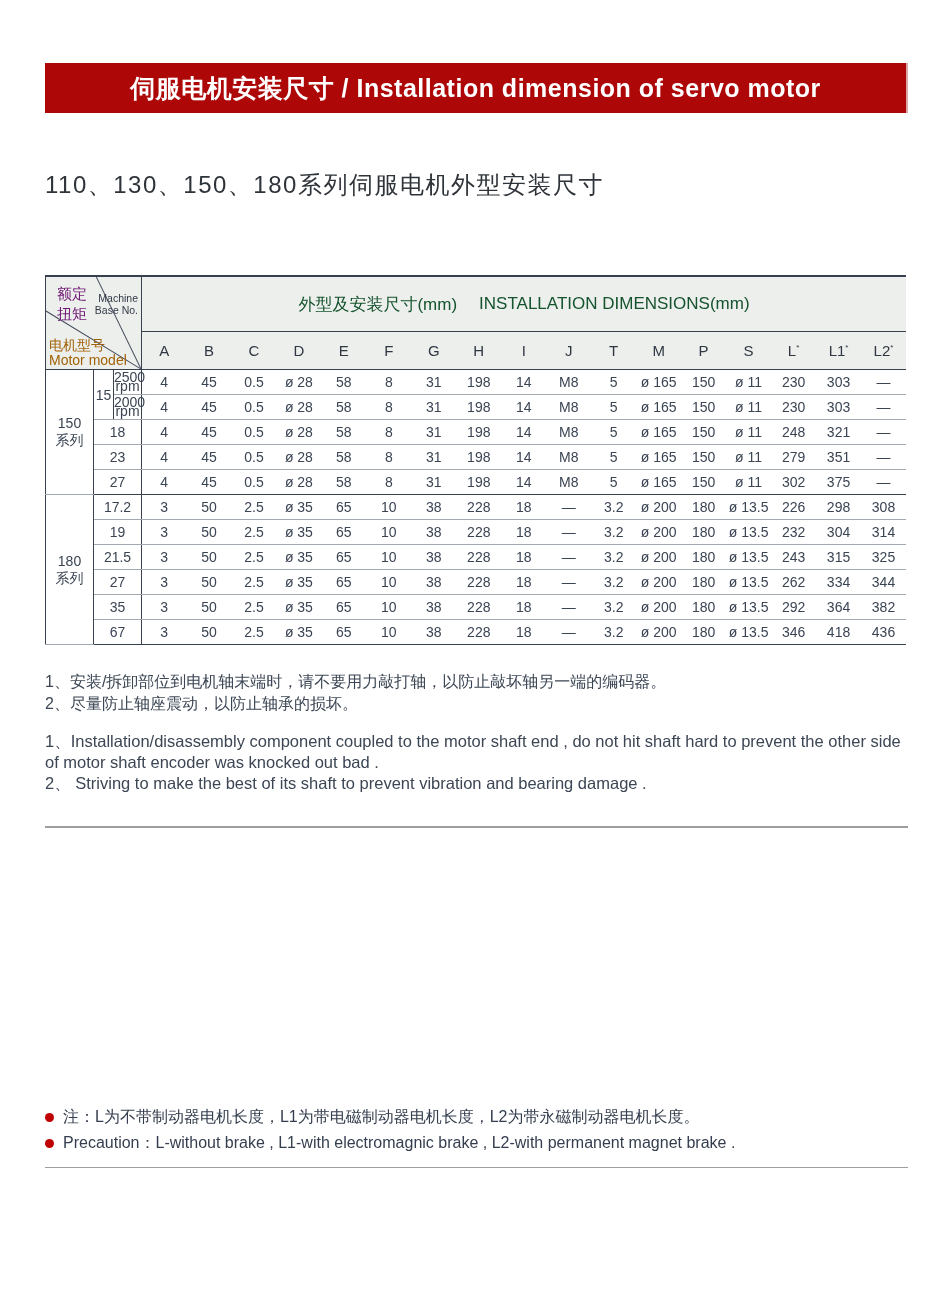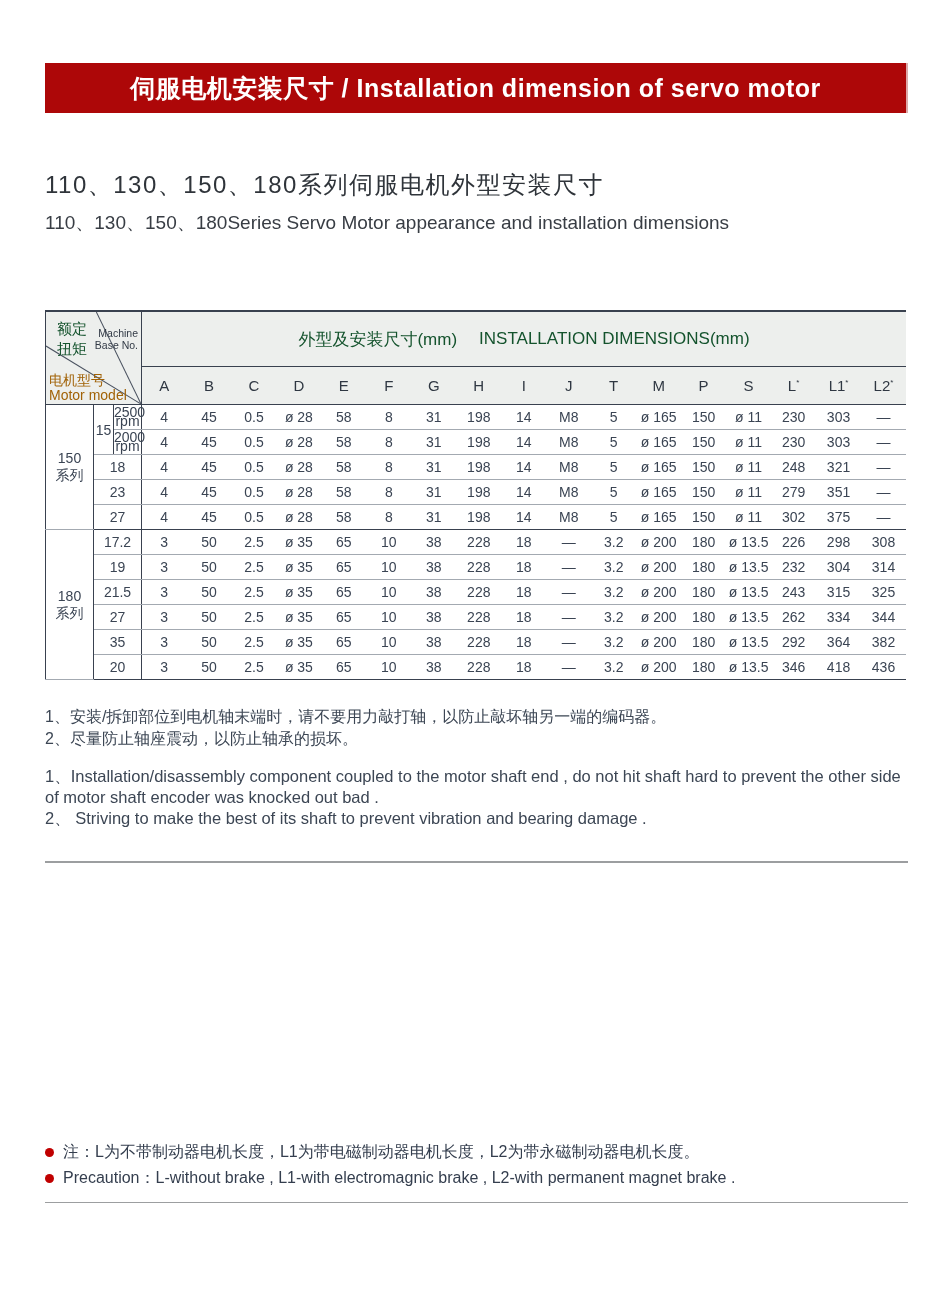--- a/index.html
+++ b/index.html
@@ -29,21 +29,21 @@
   table.dim-table {
     margin-top:74px; width:861px; table-layout:fixed; border-collapse:collapse;
     border-top:2px solid #39414f; border-left:1px solid #39414f;
   }
   .dim-table th, .dim-table td { font-weight:normal; text-align:center; vertical-align:middle; padding:0; }
   .dim-table thead th { background:#edefed; }
   th.corner { border-right:1px solid #39414f; border-bottom:1px solid #39414f; }
   .corner-in { position:relative; height:92px; }
   .corner-in svg.diag { position:absolute; left:0; top:0; width:100%; height:100%; display:block; }
   .corner-in svg.diag line { stroke:#4a5260; stroke-width:1; vector-effect:non-scaling-stroke; }
-  .c-tl { position:absolute; top:7px; left:11px; font-size:15px; line-height:20px; text-align:left; color:#14532d; white-space:pre-line; }
+  .c-tl { position:absolute; top:7px; left:11px; font-size:15px; line-height:20px; text-align:left; color:#701a75; white-space:pre-line; }
   .c-tr { position:absolute; top:15px; right:3px; font-size:10.5px; line-height:12px; text-align:right; color:#323a46; white-space:pre-line; }
   .c-bl { position:absolute; bottom:1px; left:3px; font-size:14px; line-height:15px; text-align:left; color:#a16207; }
   th.htitle { height:55px; border-left:1px solid #39414f; border-bottom:1px solid #39414f; font-size:17px; color:#14532d; }
   .htitle-in { display:flex; align-items:center; justify-content:center; gap:22px; }
   th.colh { height:37px; border-bottom:1px solid #39414f; font-size:15px; color:#2f3742; }
   th.colh sup { font-size:8px; }
   .dim-table tbody td { height:25px; border-bottom:1px solid #a3a9b1; font-size:14px; color:#3a4453; background:#fff; }
   td.series { border-right:1px solid #39414f; border-bottom:1px solid #39414f; font-size:14px; line-height:17px; }
   td.model { border-right:1px solid #39414f; }
   td.model-sub { border-right:1px solid #39414f; }
@@ -70,21 +70,20 @@
 
 <div class="page">
   <div class="content">
 
     <div class="banner" style="background: rgb(173, 7, 8);">
       <h1>伺服电机安装尺寸 / Installation dimension of servo motor</h1>
     </div>
 
     <div class="titles">
       <div class="title-zh">110、130、150、180系列伺服电机外型安装尺寸</div>
-      <div class="title-en">110、130、150、180Series Servo Motor appearance and installation dimensions</div>
     </div>
 
     <table id="dim-table" class="dim-table">
         <colgroup>
           <col style="width:48px">
           <col style="width:20px">
           <col style="width:28px">
           <col>
           <col>
           <col>
@@ -341,21 +340,21 @@
             <td class="val">—</td>
             <td class="val">3.2</td>
             <td class="val">ø 200</td>
             <td class="val">180</td>
             <td class="val">ø 13.5</td>
             <td class="val">292</td>
             <td class="val">364</td>
             <td class="val">382</td>
           </tr>
           <tr class="grp-end">
-            <td class="model" colspan="2">20</td>
+            <td class="model" colspan="2">67</td>
             <td class="val">3</td>
             <td class="val">50</td>
             <td class="val">2.5</td>
             <td class="val">ø 35</td>
             <td class="val">65</td>
             <td class="val">10</td>
             <td class="val">38</td>
             <td class="val">228</td>
             <td class="val">18</td>
             <td class="val">—</td>

